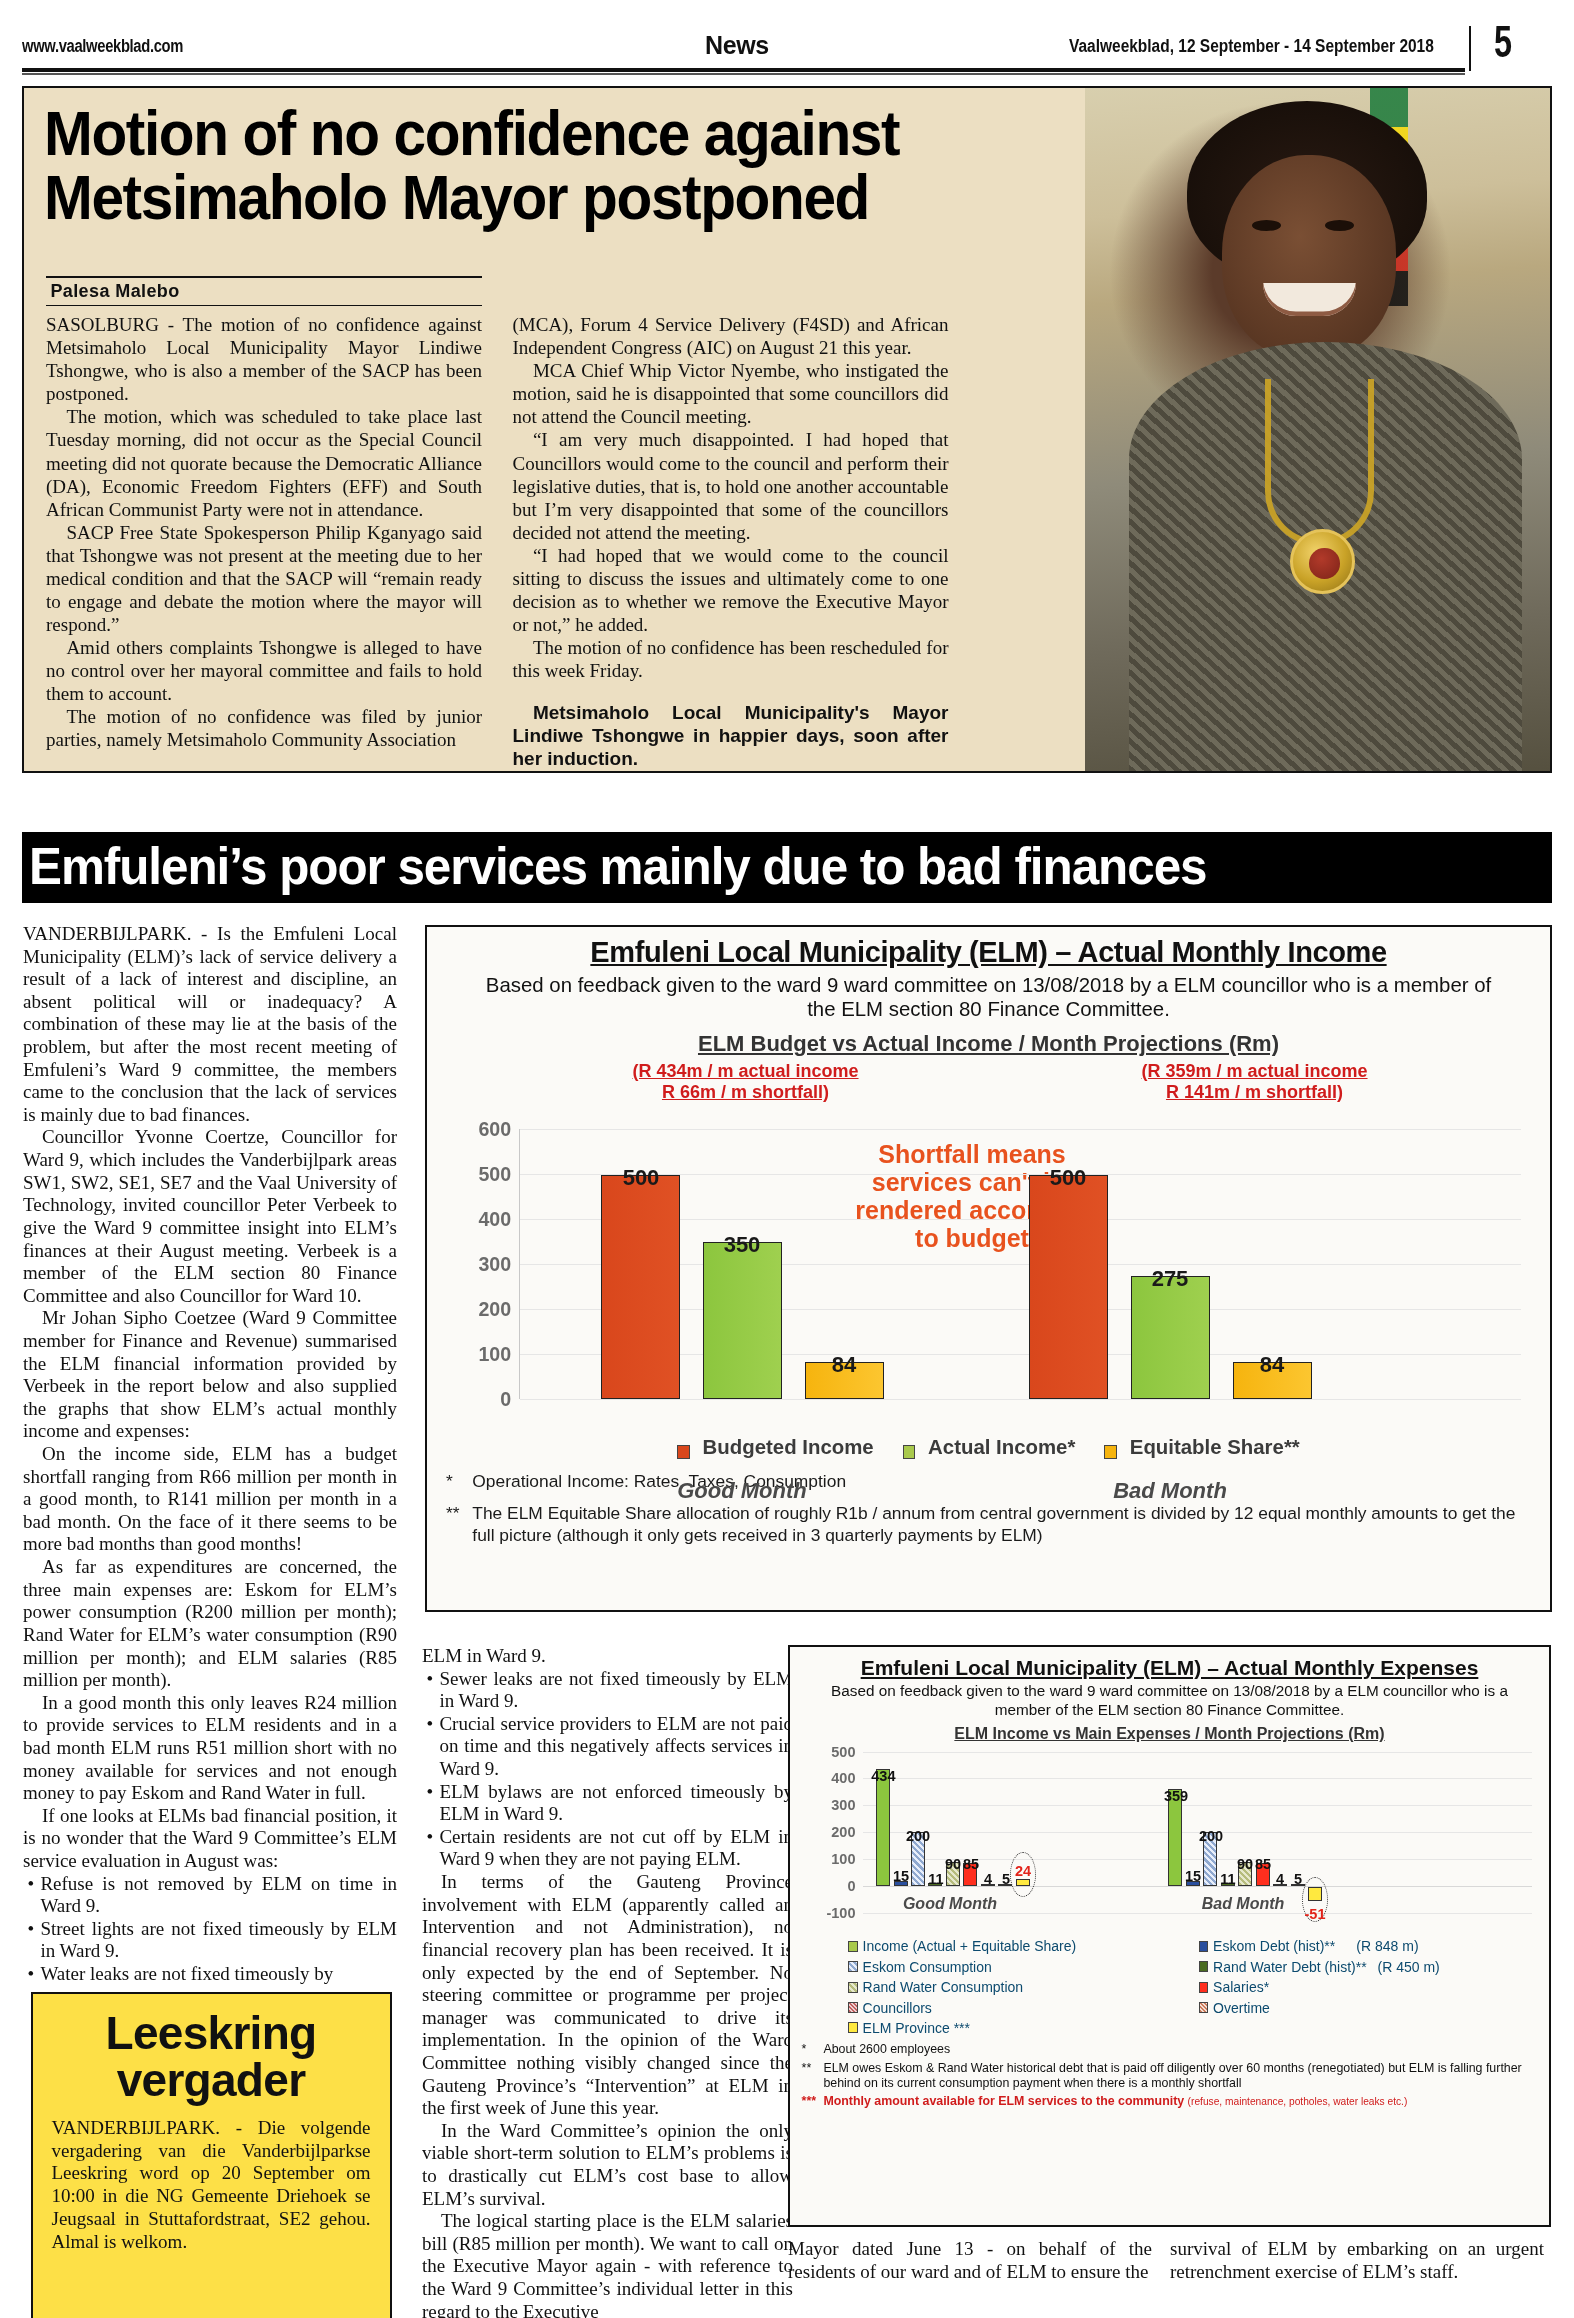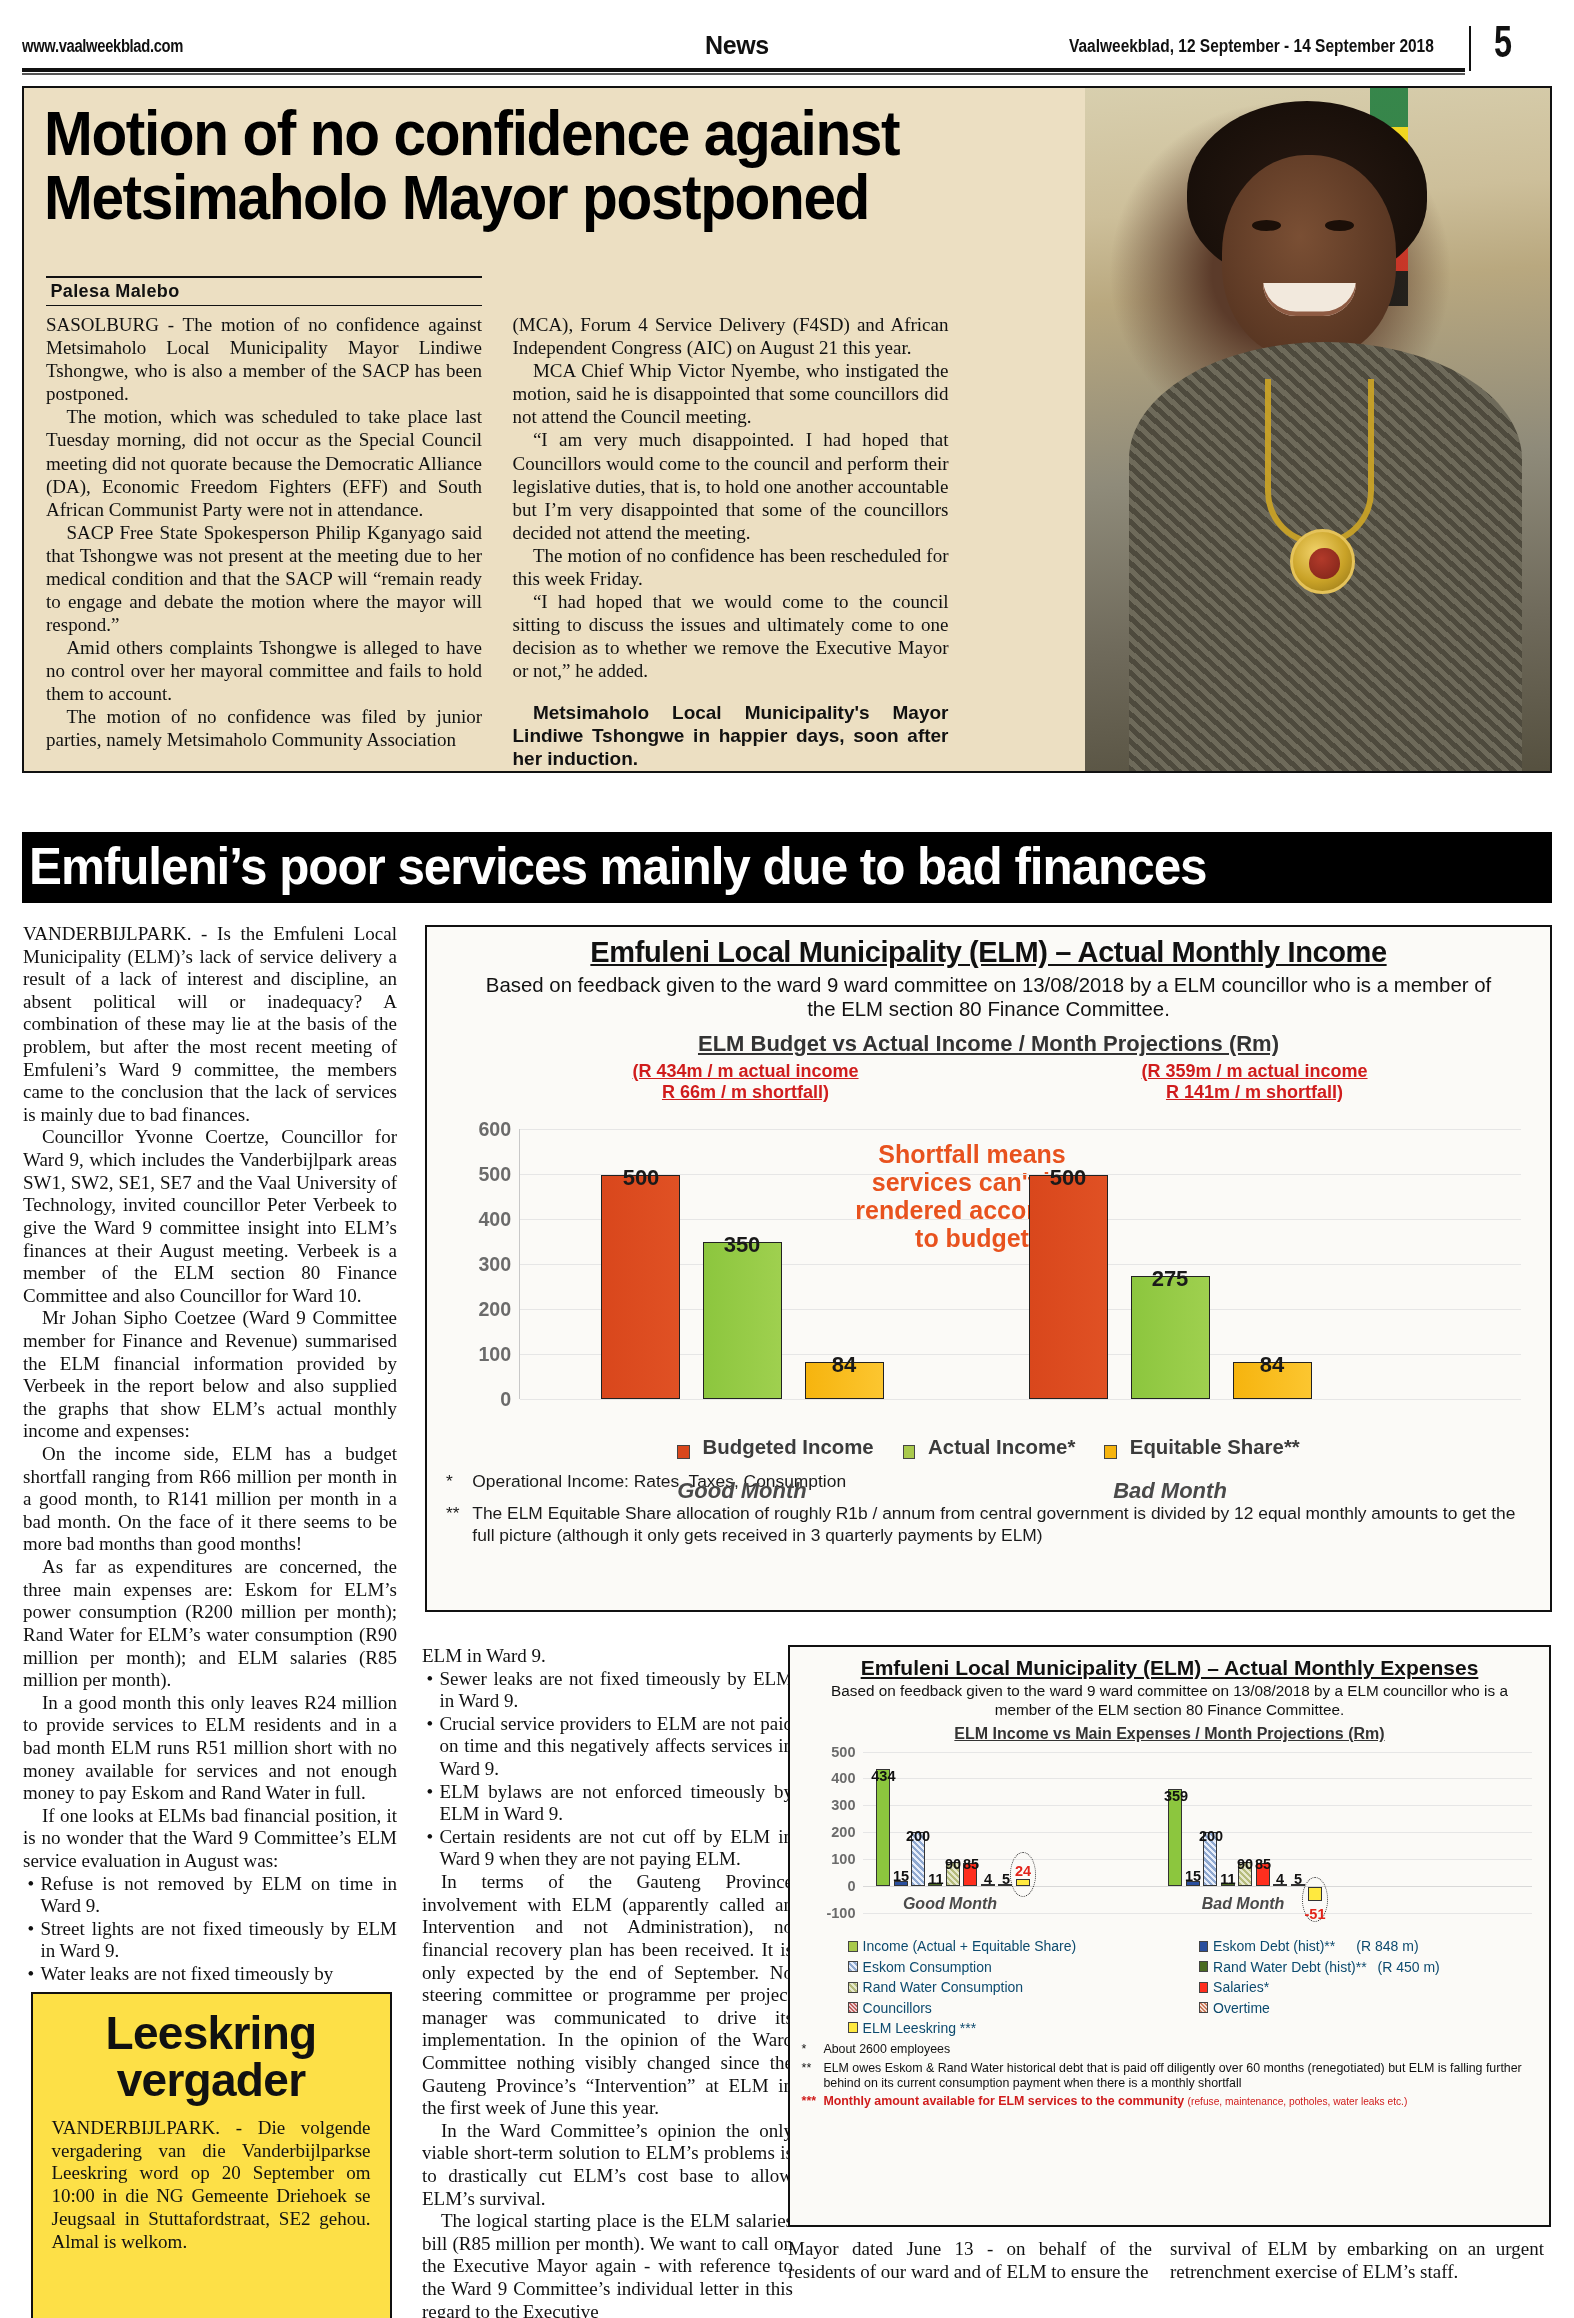--- a/index.html
+++ b/index.html
@@ -321,22 +321,22 @@
         <p class="first">SASOLBURG - The motion of no confidence against Metsimaholo Local Municipality Mayor Lindiwe Tshongwe, who is also a member of the SACP has been postponed.</p>
         <p>The motion, which was scheduled to take place last Tuesday morning, did not occur as the Special Council meeting did not quorate because the Democratic Alliance (DA), Economic Freedom Fighters (EFF) and South African Communist Party were not in attendance.</p>
         <p>SACP Free State Spokesperson Philip Kganyago said that Tshongwe was not present at the meeting due to her medical condition and that the SACP will “remain ready to engage and debate the motion where the mayor will respond.”</p>
         <p>Amid others complaints Tshongwe is alleged to have no control over her mayoral committee and fails to hold them to account.</p>
         <p>The motion of no confidence was filed by junior parties, namely Metsimaholo Community Association</p>
       </div>
       <div class="col">
         <p class="first">(MCA), Forum 4 Service Delivery (F4SD) and African Independent Congress (AIC) on August 21 this year.</p>
         <p>MCA Chief Whip Victor Nyembe, who instigated the motion, said he is disappointed that some councillors did not attend the Council meeting.</p>
         <p>“I am very much disappointed. I had hoped that Councillors would come to the council and perform their legislative duties, that is, to hold one another accountable but I’m very disappointed that some of the councillors decided not attend the meeting.</p>
+        <p>“I had hoped that we would come to the council sitting to discuss the issues and ultimately come to one decision as to whether we remove the Executive Mayor or not,” he added.</p>
         <p>The motion of no confidence has been rescheduled for this week Friday.</p>
-        <p>“I had hoped that we would come to the council sitting to discuss the issues and ultimately come to one decision as to whether we remove the Executive Mayor or not,” he added.</p>
         <p class="capt">Metsimaholo Local Municipality's Mayor Lindiwe Tshongwe in happier days, soon after her induction.</p>
       </div>
     </div>
   </div>
 </div>
 
 <div class="banner">
   <span>Emfuleni’s poor services mainly due to bad finances</span>
 </div>
 
@@ -550,21 +550,21 @@
     <div class="li">
       <span class="sw2" style="background:repeating-linear-gradient(45deg,#c06060 0 1.5px,#f0d0d0 1.5px 2.9px)"></span>
       <span>Councillors</span>
     </div>
     <div class="li">
       <span class="sw2" style="background:repeating-linear-gradient(45deg,#cc7a5a 0 1.5px,#f5ded2 1.5px 2.9px)"></span>
       <span>Overtime</span>
     </div>
     <div class="li">
       <span class="sw2" style="background:#ffe93f"></span>
-      <span>ELM Leeskring ***</span>
+      <span>ELM Province ***</span>
     </div>
   </div>
 
   <div class="fnote2">
     <span class="mk">*</span>
     <span>About 2600 employees</span>
   </div>
   <div class="fnote2">
     <span class="mk">**</span>
     <span>ELM owes Eskom &amp; Rand Water historical debt that is paid off diligently over 60 months (renegotiated) but ELM is falling further behind on its current consumption payment when there is a monthly shortfall</span>

